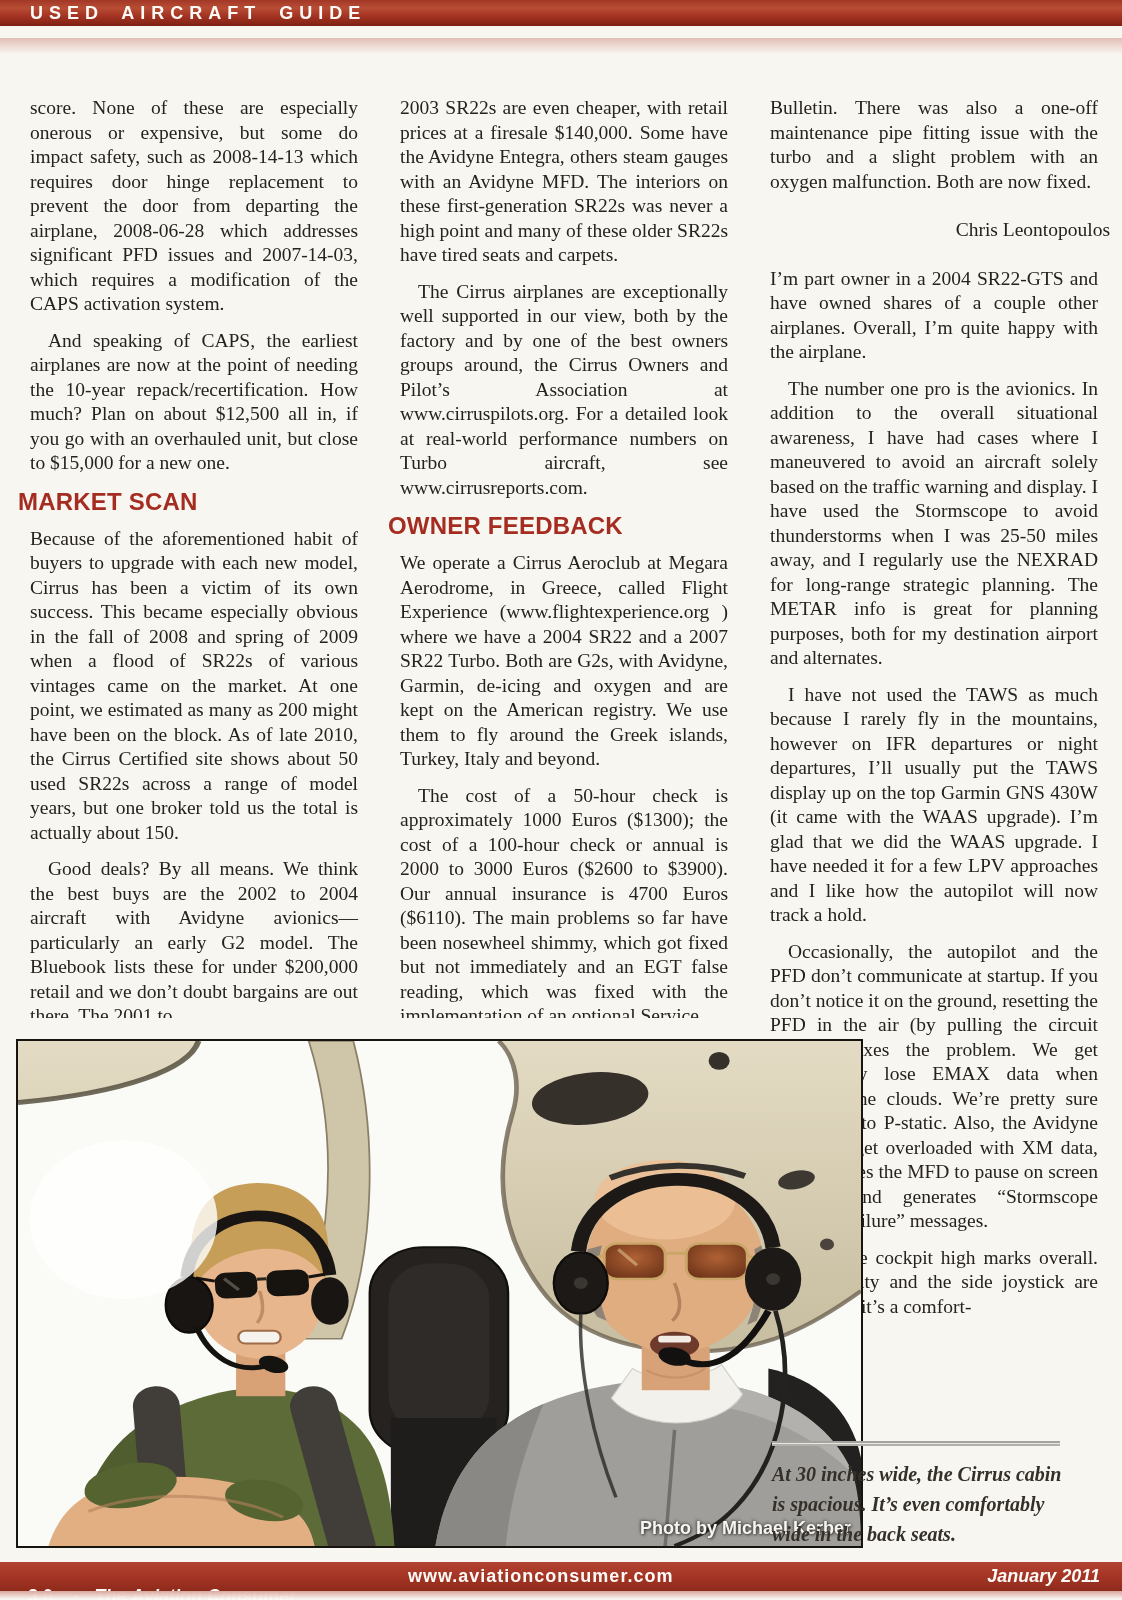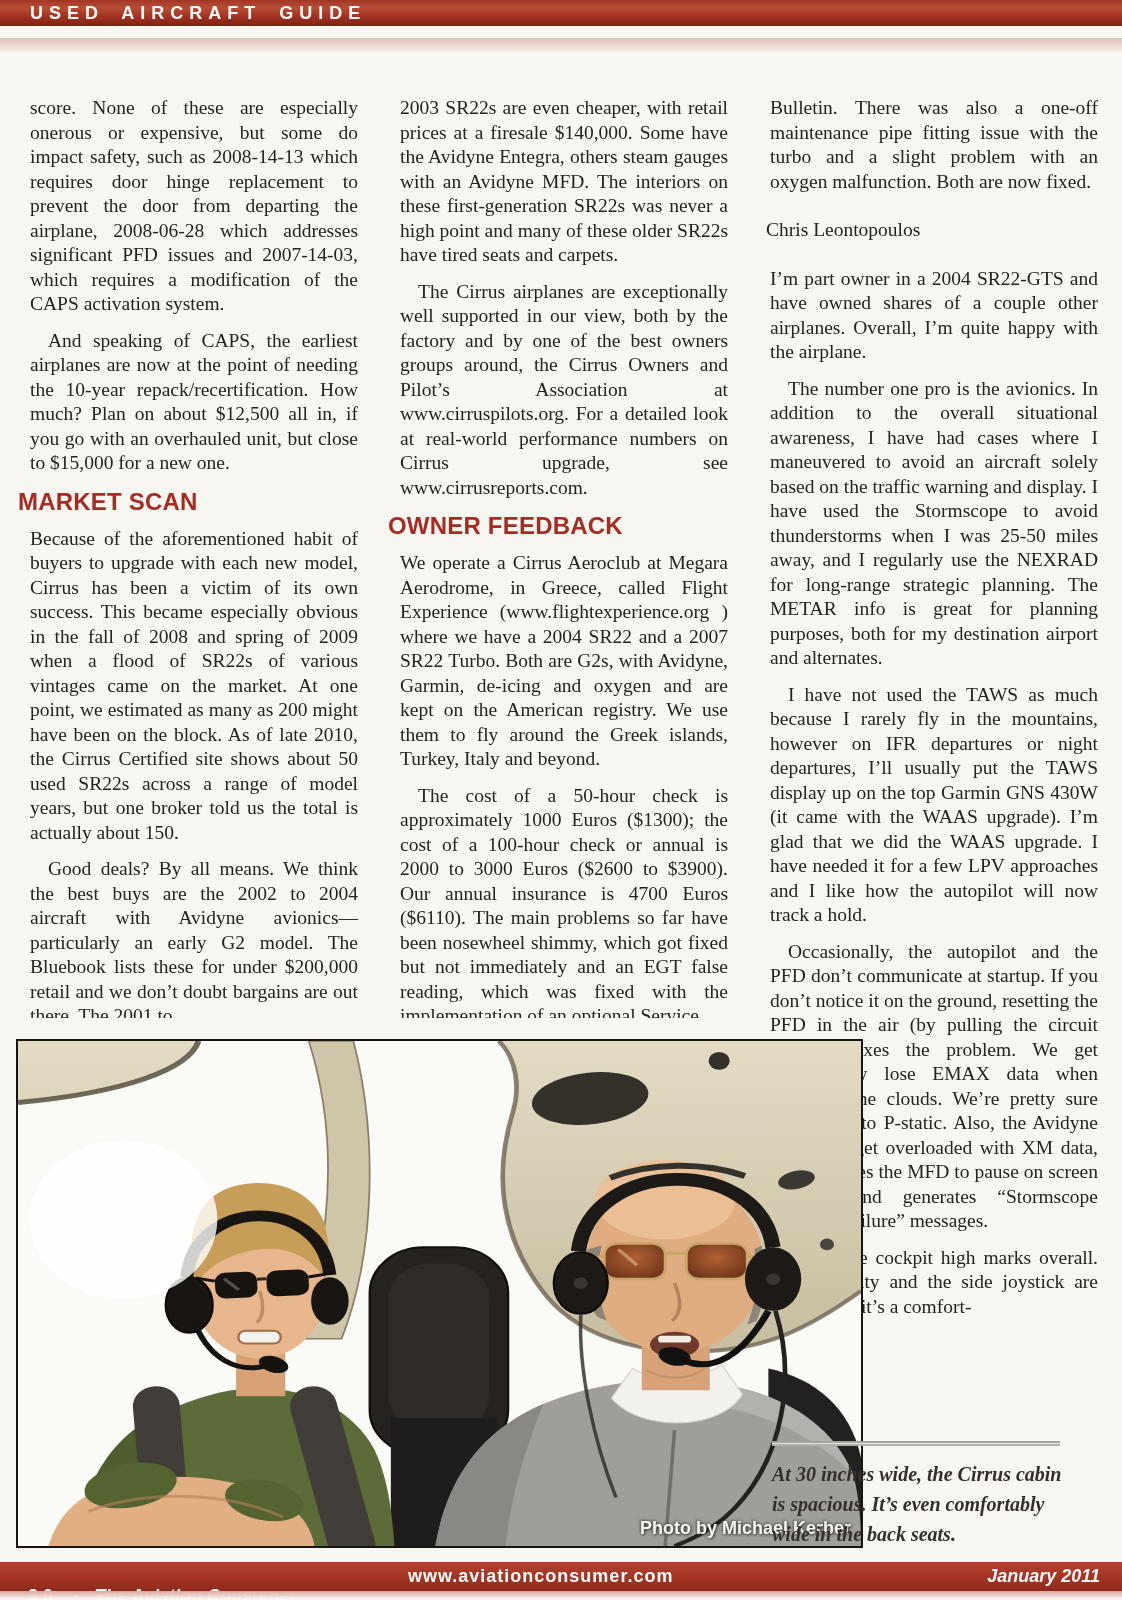--- a/index.html
+++ b/index.html
@@ -28,21 +28,21 @@
   .col-1{left:18px;height:934px;overflow:hidden;}
   .col-2{left:388px;height:934px;overflow:hidden;}
   .col-3{left:758px;height:1352px;overflow:hidden;}
   .col p{margin:12px;}
   .col p.indent{text-indent:18px;}
   h2.section{
     font-family:"Liberation Sans",sans-serif;font-weight:bold;color:#a52c20;
     font-size:24px;line-height:27px;margin:11px 0 3px 0;letter-spacing:0.2px;
   }
   .sig{margin:24px 0;text-align:left;}
-  .sig p{margin:8px;text-align:left;}
+  .sig p{margin:0;text-align:right;}
   
   .photo{
     position:absolute;left:16px;top:1039px;width:847px;height:509px;
     border:2px solid #17140f;box-sizing:border-box;background:#a16207;
   }
   .photo svg{display:block;width:100%;height:100%;}
   .credit{
     position:absolute;right:10px;bottom:7px;color:#f6f5f1;
     font-family:"Liberation Sans",sans-serif;font-weight:bold;font-size:18px;
     text-shadow:1px 1px 3px rgba(45,42,38,.95), -1px -1px 3px rgba(45,42,38,.55);
@@ -86,21 +86,21 @@
   <div class="col col-1">
     <p>score. None of these are especially onerous or expensive, but some do impact safety, such as 2008-14-13 which requires door hinge replacement to prevent the door from departing the airplane, 2008-06-28 which addresses significant PFD issues and 2007-14-03, which requires a modification of the CAPS activation system.</p>
     <p class="indent">And speaking of CAPS, the earliest airplanes are now at the point of needing the 10-year repack/recertification. How much? Plan on about $12,500 all in, if you go with an overhauled unit, but close to $15,000 for a new one.</p>
     <h2 class="section">MARKET SCAN</h2>
     <p>Because of the aforementioned habit of buyers to upgrade with each new model, Cirrus has been a victim of its own success. This became especially obvious in the fall of 2008 and spring of 2009 when a flood of SR22s of various vintages came on the market. At one point, we estimated as many as 200 might have been on the block. As of late 2010, the Cirrus Certified site shows about 50 used SR22s across a range of model years, but one broker told us the total is actually about 150.</p>
     <p class="indent">Good deals? By all means. We think the best buys are the 2002 to 2004 aircraft with Avidyne avionics—particularly an early G2 model. The Bluebook lists these for under $200,000 retail and we don’t doubt bargains are out there. The 2001 to</p>
   </div>
 
   <div class="col col-2">
     <p>2003 SR22s are even cheaper, with retail prices at a firesale $140,000. Some have the Avidyne Entegra, others steam gauges with an Avidyne MFD. The interiors on these first-generation SR22s was never a high point and many of these older SR22s have tired seats and carpets.</p>
-    <p class="indent">The Cirrus airplanes are exceptionally well supported in our view, both by the factory and by one of the best owners groups around, the Cirrus Owners and Pilot’s Association at www.cirruspilots.org. For a detailed look at real-world performance numbers on Cirrus upgrade, see www.cirrusreports.com.</p>
+    <p class="indent">The Cirrus airplanes are exceptionally well supported in our view, both by the factory and by one of the best owners groups around, the Cirrus Owners and Pilot’s Association at www.cirruspilots.org. For a detailed look at real-world performance numbers on Turbo aircraft, see www.cirrusreports.com.</p>
     <h2 class="section">OWNER FEEDBACK</h2>
     <p>We operate a Cirrus Aeroclub at Megara Aerodrome, in Greece, called Flight Experience (www.flightexperience.org ) where we have a 2004 SR22 and a 2007 SR22 Turbo. Both are G2s, with Avidyne, Garmin, de-icing and oxygen and are kept on the American registry. We use them to fly around the Greek islands, Turkey, Italy and beyond.</p>
     <p class="indent">The cost of a 50-hour check is approximately 1000 Euros ($1300); the cost of a 100-hour check or annual is 2000 to 3000 Euros ($2600 to $3900). Our annual insurance is 4700 Euros ($6110). The main problems so far have been nosewheel shimmy, which got fixed but not immediately and an EGT false reading, which was fixed with the implementation of an optional Service</p>
   </div>
 
   <div class="col col-3">
     <p>Bulletin. There was also a one-off maintenance pipe fitting issue with the turbo and a slight problem with an oxygen malfunction. Both are now fixed.</p>
     <div class="sig">
       <p>Chris Leontopoulos</p>
     </div>

